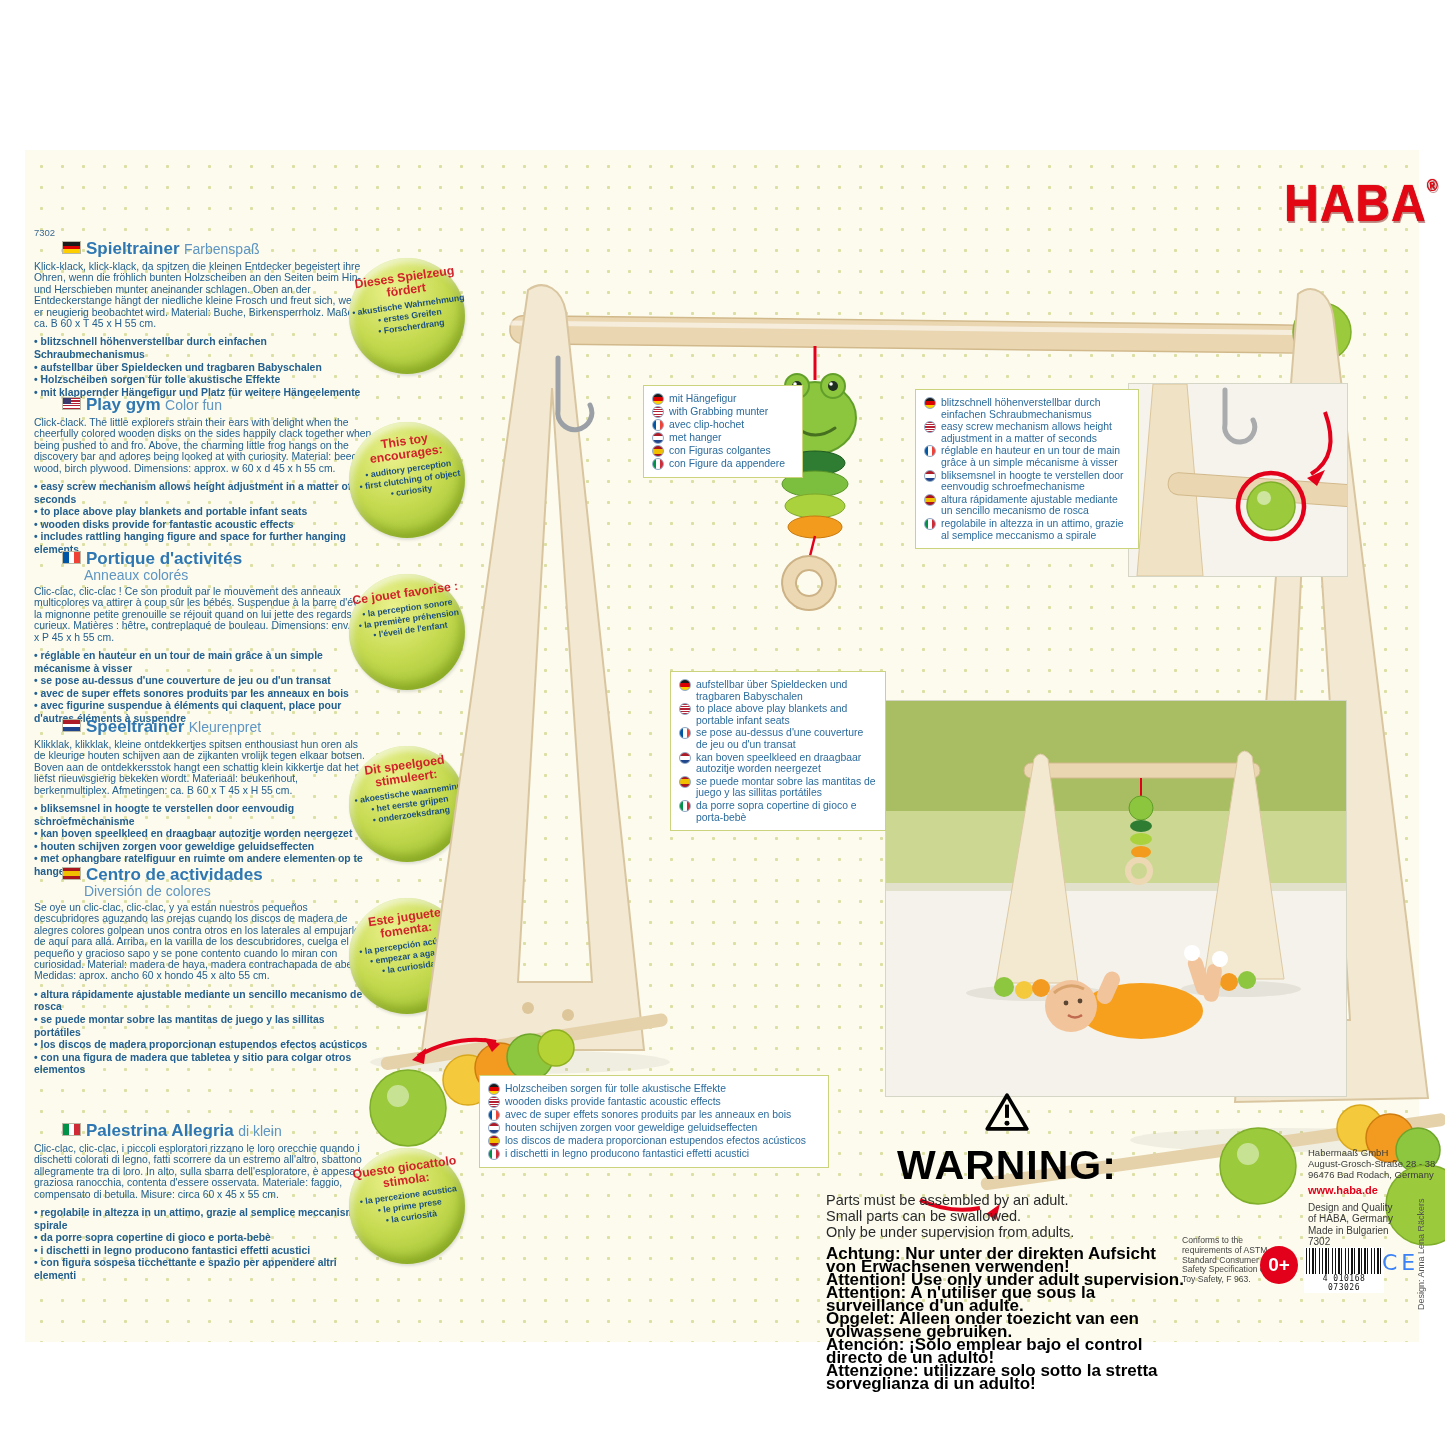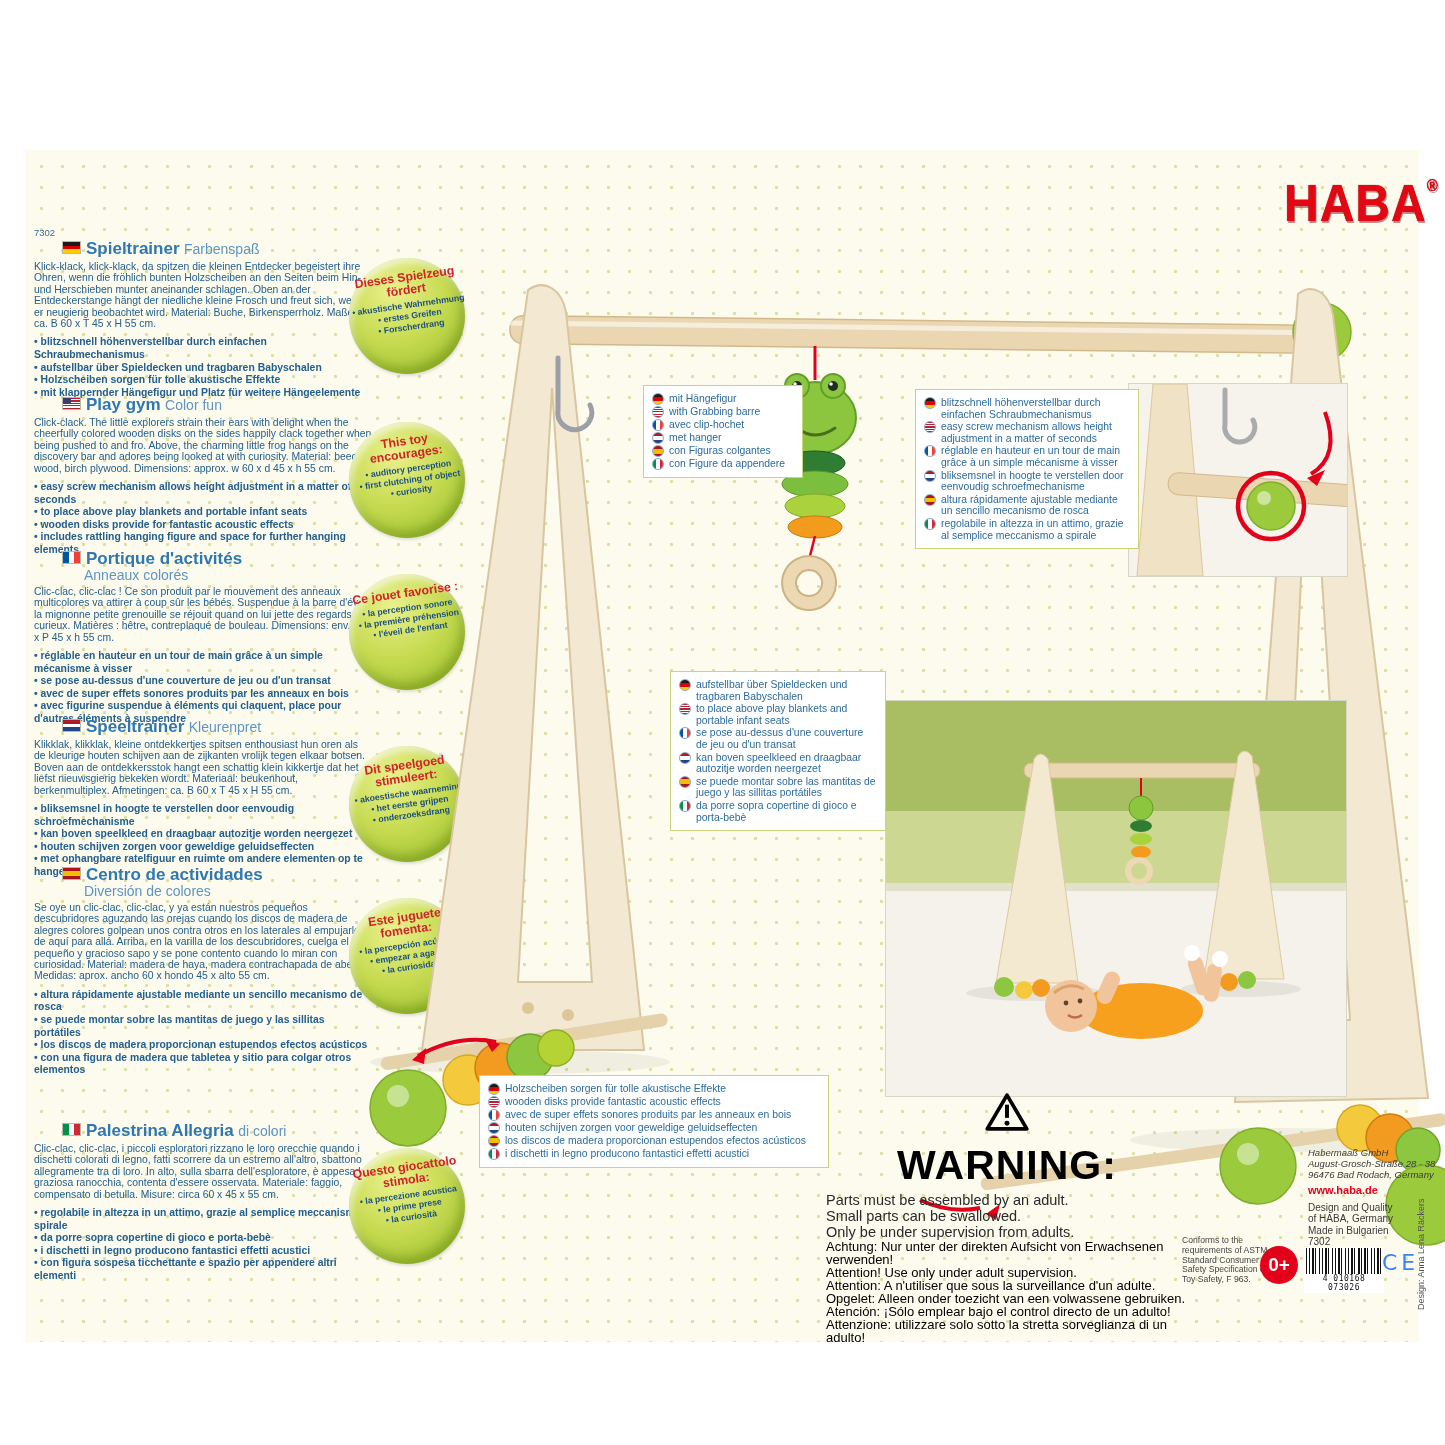--- a/index.html
+++ b/index.html
@@ -46,22 +46,22 @@
   .callout{position:absolute;background:#ffffff;border:1px solid #ccd37d;
            padding:6px 8px;font-size:10.4px;color:#2b6b9d;line-height:11.6px;z-index:6;}
   .cl{display:flex;gap:5px;margin:1px 0;align-items:flex-start;}
   .fdot{width:10px;height:10px;min-width:10px;border-radius:50%;border:1px solid #8fa8c4;
         margin-top:0px;display:inline-block;}
   
   .warning{position:absolute;left:826px;top:1092px;width:362px;color:#000;z-index:7;}
   .warn-row{display:flex;align-items:center;gap:10px;flex-direction:column;}
   .warn-title{font-size:41px;font-weight:bold;letter-spacing:1px;}
   .warn-main{font-size:14.5px;color:#2a2a2a;line-height:15.8px;margin-top:4px;}
-  .warn-multi{font-size:13px;font-weight:normal;line-height:13px;}
-  .addr{position:absolute;left:1308px;top:1147px;font-size:9.5px;line-height:11.2px;color:#3a3a3a;z-index:7;font-style:italic;}
+  .warn-multi{font-size:17px;font-weight:bold;line-height:13px;margin-top:7px;}
+  .addr{position:absolute;left:1308px;top:1147px;font-size:9.5px;line-height:11.2px;color:#3a3a3a;z-index:7;}
   .site{position:absolute;left:1308px;top:1184px;font-size:11px;font-weight:bold;color:#e2001a;z-index:7;}
   .origin{position:absolute;left:1308px;top:1202px;font-size:10px;line-height:11.4px;color:#3a3a3a;z-index:7;}
   .astm{position:absolute;left:1182px;top:1236px;width:94px;font-size:8.6px;line-height:9.8px;color:#444;z-index:7;}
   .age{position:absolute;left:1260px;top:1246px;width:38px;height:38px;border-radius:50%;
        background:#e2001a;color:#fff;font-weight:bold;font-size:19px;text-align:center;
        line-height:38px;z-index:7;}
   .barcode-wrap{position:absolute;left:1304px;top:1247px;width:76px;background:#fff;
        padding:1px 2px;text-align:center;z-index:7;}
   .barcode{height:26px;background:repeating-linear-gradient(90deg,#111 0 1.5px,#fff 1.5px 3px,#111 3px 4px,#fff 4px 6.5px);}
   .bc-digits{font-family:"DejaVu Sans Mono",monospace;font-size:8px;letter-spacing:.5px;color:#111;}
@@ -243,21 +243,21 @@
   <p class="lang-body">Se oye un clic-clac, clic-clac, y ya están nuestros pequeños descubridores aguzando las orejas cuando los discos de madera de alegres colores golpean unos contra otros en los laterales al empujarlos de aquí para allá. Arriba, en la varilla de los descubridores, cuelga el pequeño y gracioso sapo y se pone contento cuando lo miran con curiosidad. Material: madera de haya, madera contrachapada de abedul. Medidas: aprox. ancho 60 x hondo 45 x alto 55 cm.</p>
   <ul class="lang-bullets">
     <li>altura rápidamente ajustable mediante un sencillo mecanismo de rosca</li>
     <li>se puede montar sobre las mantitas de juego y las sillitas portátiles</li>
     <li>los discos de madera proporcionan estupendos efectos acústicos</li>
     <li>con una figura de madera que tabletea y sitio para colgar otros elementos</li>
   </ul>
 </section>
 
 <section class="lang" style="top:1122px">
-  <div class="lang-head"><span class="flag flag-it"></span><span class="lang-title">Palestrina Allegria</span> <span class="lang-sub">di colori</span></div>
+  <div class="lang-head"><span class="flag flag-it"></span><span class="lang-title">Palestrina Allegria</span> <span class="lang-sub">di klein</span></div>
   <p class="lang-body">Clic-clac, clic-clac, i piccoli esploratori rizzano le loro orecchie quando i dischetti colorati di legno, fatti scorrere da un estremo all'altro, sbattono allegramente tra di loro. In alto, sulla sbarra dell'esploratore, è appesa la graziosa ranocchia, contenta d'essere osservata. Materiale: faggio, compensato di betulla. Misure: circa 60 x 45 x 55 cm.</p>
   <ul class="lang-bullets">
     <li>regolabile in altezza in un attimo, grazie al semplice meccanismo a spirale</li>
     <li>da porre sopra copertine di gioco e porta-bebè</li>
     <li>i dischetti in legno producono fantastici effetti acustici</li>
     <li>con figura sospesa ticchettante e spazio per appendere altri elementi</li>
   </ul>
 </section>
 
 <div class="badge" style="top:258px">
@@ -321,21 +321,21 @@
 </div>
   </div>
 
 <div class="callout" style="left:643px;top:385px;width:142px;">
   <div class="cl">
       <span class="fdot f-de"></span>
       <span>mit Hängefigur</span>
     </div>
   <div class="cl">
       <span class="fdot f-us"></span>
-      <span>with Grabbing barre</span>
+      <span>with Grabbing munter</span>
     </div>
   <div class="cl">
       <span class="fdot f-fr"></span>
       <span>avec clip-hochet</span>
     </div>
   <div class="cl">
       <span class="fdot f-nl"></span>
       <span>met hanger</span>
     </div>
   <div class="cl">

